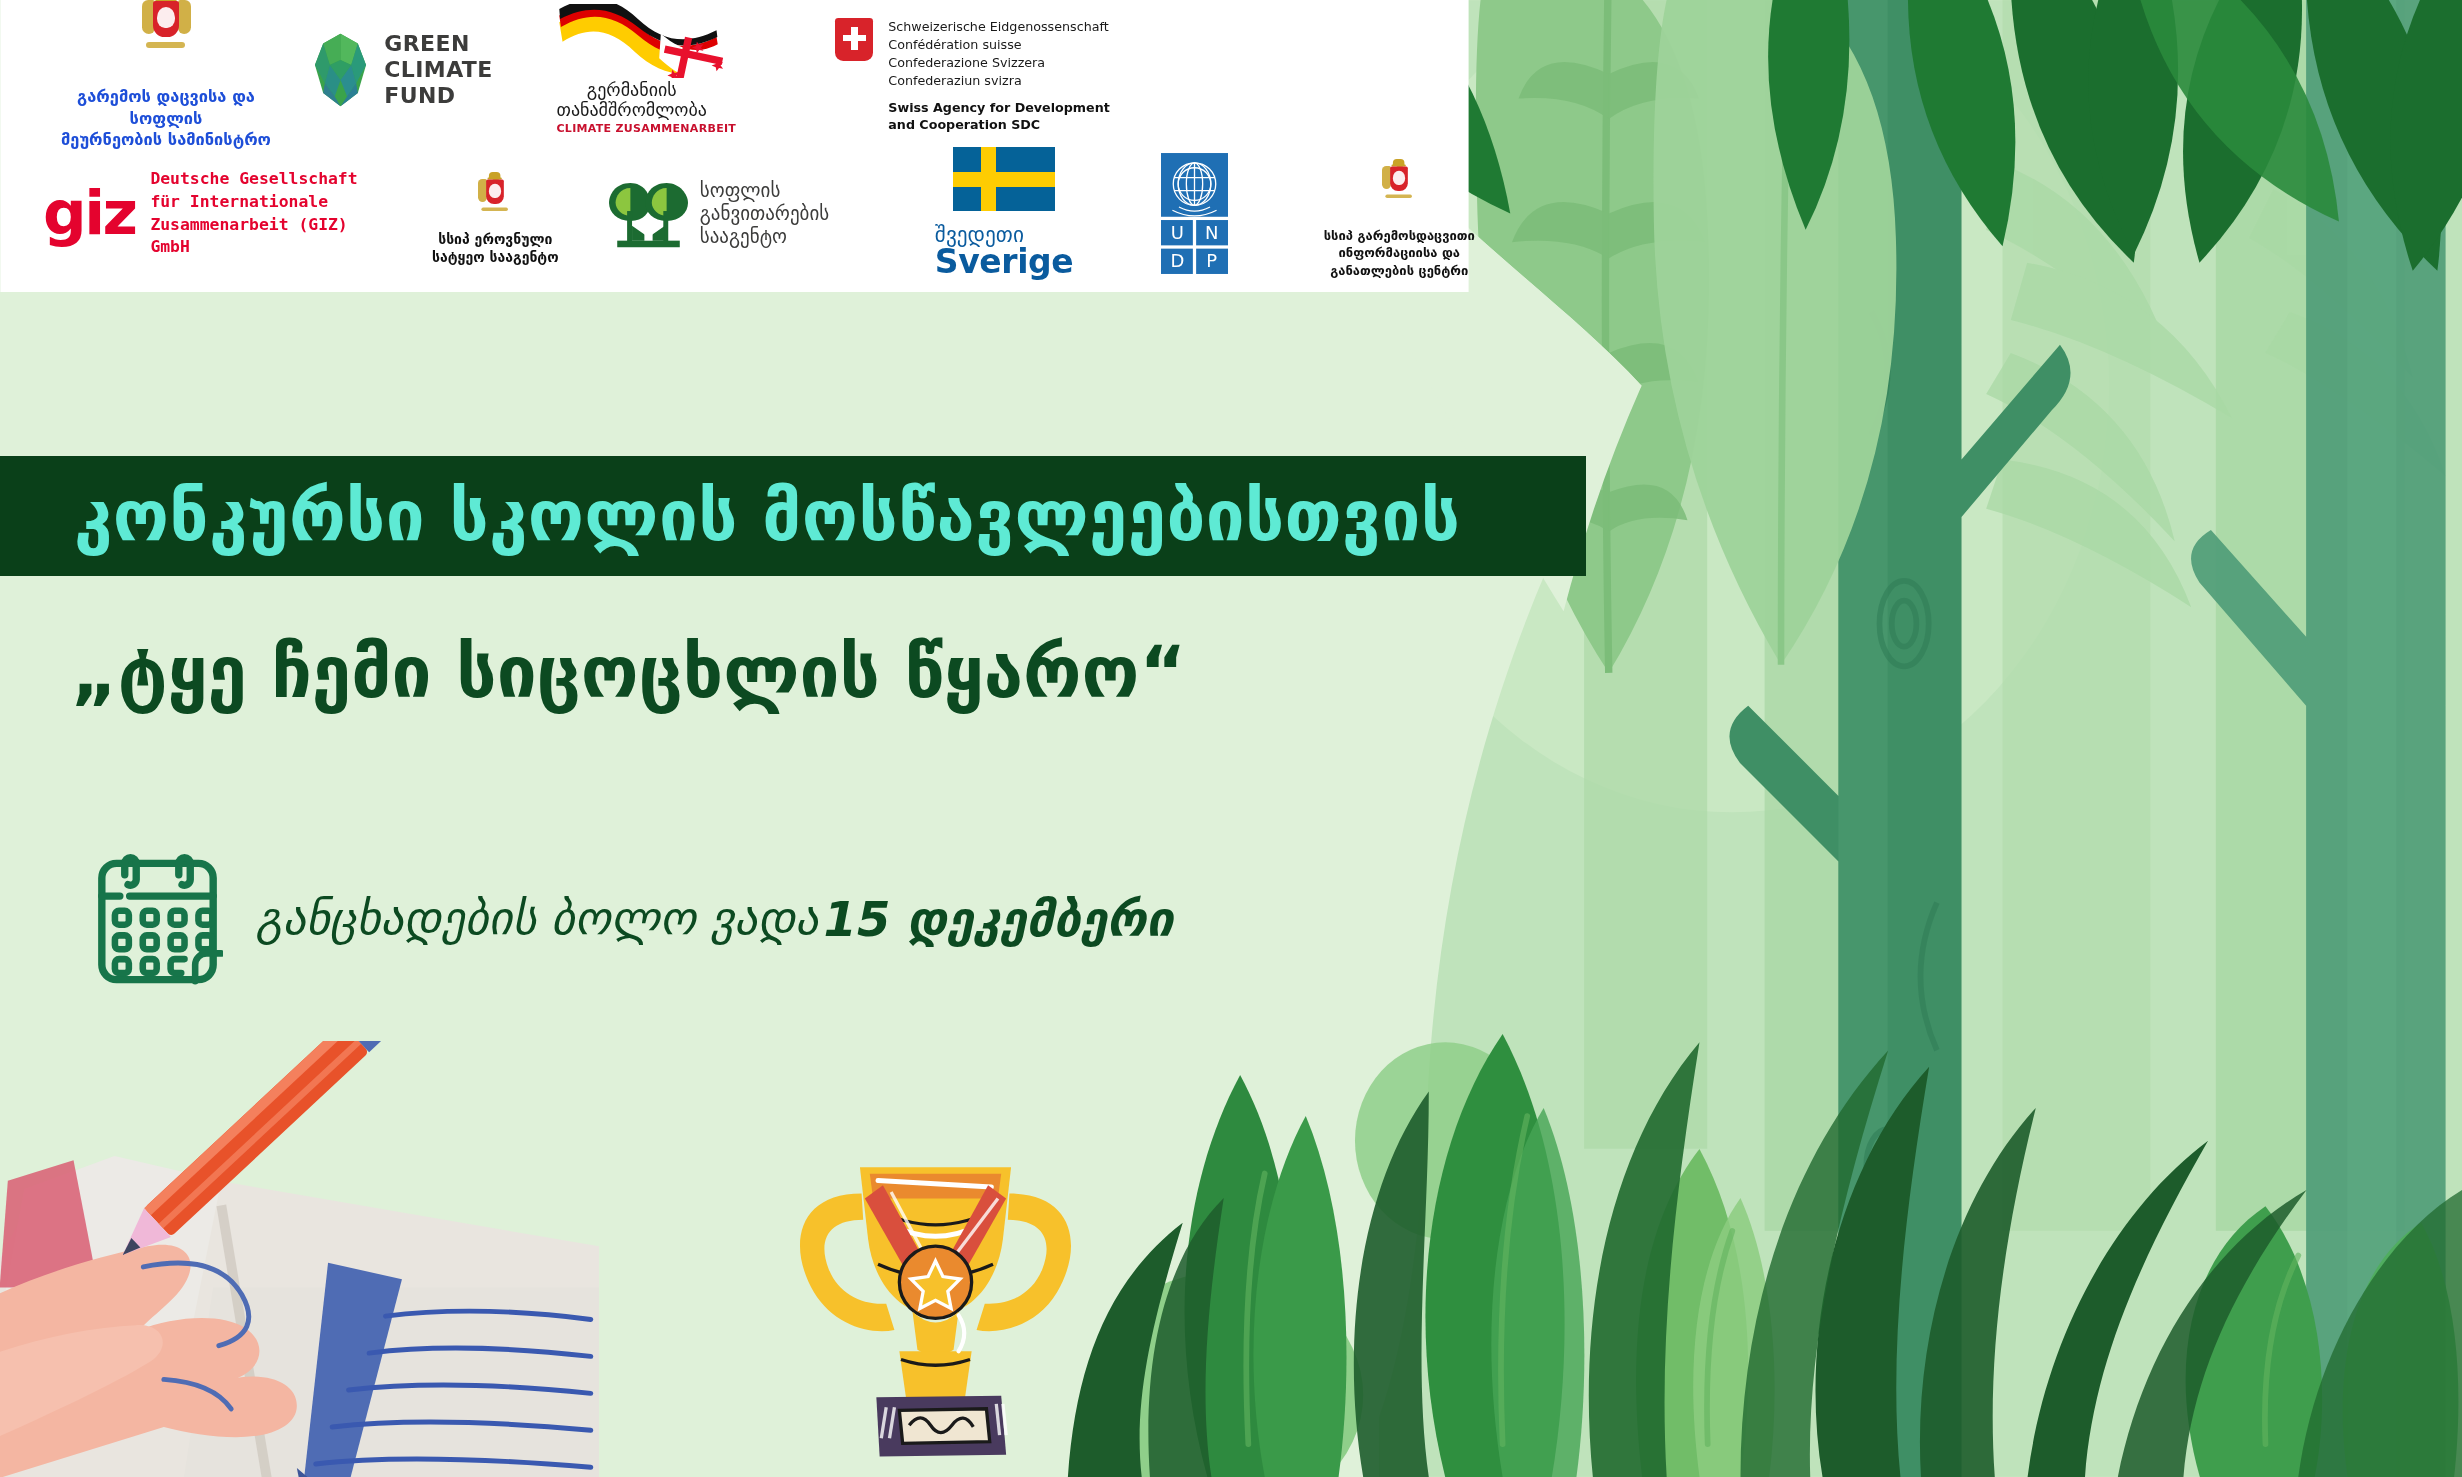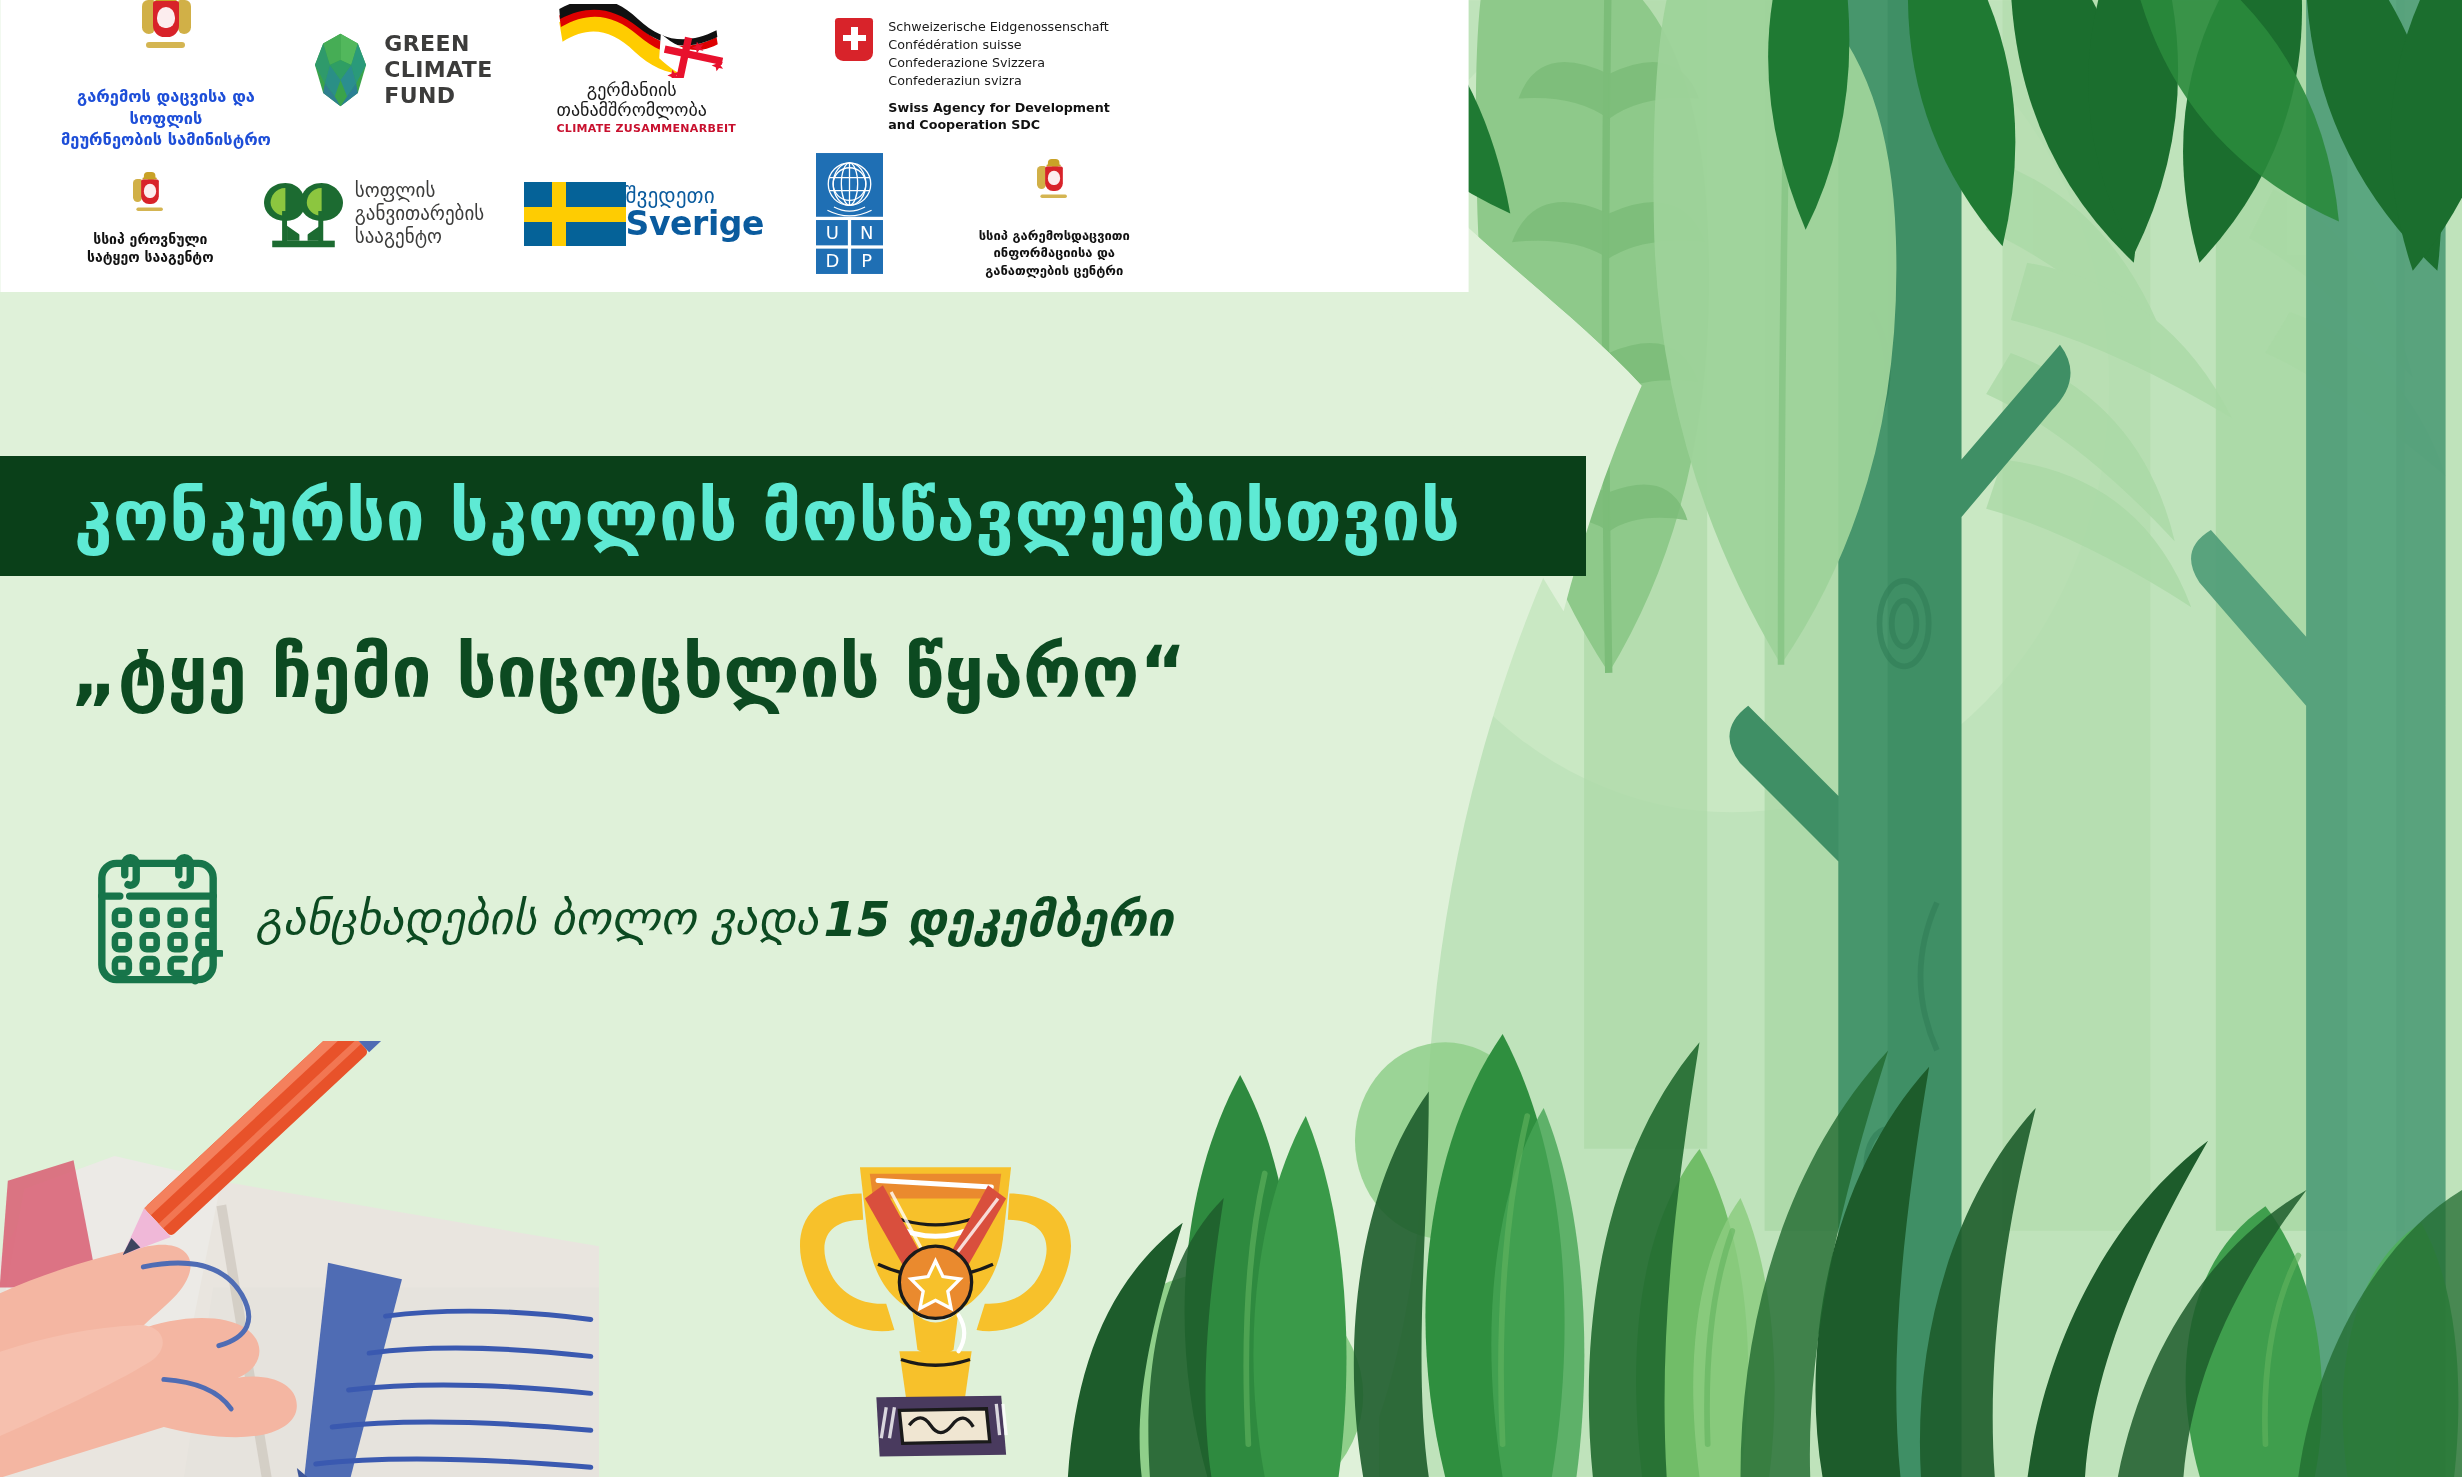--- a/index.html
+++ b/index.html
@@ -274,20 +274,26 @@
 Confederazione Svizzera
 Confederaziun svizra</div>
           <div class="swiss-b">Swiss Agency for Development
 and Cooperation SDC</div>
         </div>
       </div>
     </div>
 
     <div class="logorow row2">
 
+      <div class="logo" style="gap:14.8px; width:345px;">
+        <div class="giz-word">giz</div>
+        <div class="giz-text">Deutsche Gesellschaft
+für Internationale
+Zusammenarbeit (GIZ) GmbH</div>
+      </div>
 
       <div class="logo" style="width:172px; flex-direction:column; align-items:center; gap:8px; margin-left:21.3px;">
         <div class="emblem sm" style="width:34px;">
           <div class="emb-lion-l"></div>
             <div class="emb-lion-r"></div>
           <div class="emb-crown"></div>
             <div class="emb-shield"></div>
             <div class="emb-base"></div>
         </div>
         <div class="ka-cap" style="text-align:center;">სსიპ ეროვნული
@@ -304,21 +310,21 @@
           <rect x="66" y="40" width="6" height="40" fill="#1c6b31"></rect>
           <rect x="10" y="76" width="76" height="8" fill="#1c6b31"></rect>
           <path d="M28 58 L48 72 L68 58 L68 76 L28 76 Z" fill="#1c6b31"></path>
           <rect x="43" y="66" width="10" height="10" fill="#ffffff"></rect>
         </svg>
         <div class="rda-ka">სოფლის
 განვითარების
 სააგენტო</div>
       </div>
 
-      <div class="logo" style="width:271px; margin-left:21.3px;">
+      <div class="logo" style="width:271px; gap:13px; margin-left:21.3px;flex-direction:column;">
         <div class="se-flag"></div>
         <div>
           <div class="se-ka">შვედეთი</div>
           <div class="se-name">Sverige</div>
         </div>
       </div>
 
       <div class="logo" style="width:107px; margin-left:21.3px;">
         <svg class="undp" viewBox="0 0 82 148">
           <rect x="0" y="0" width="82" height="78" fill="#1f6fb4"></rect>

